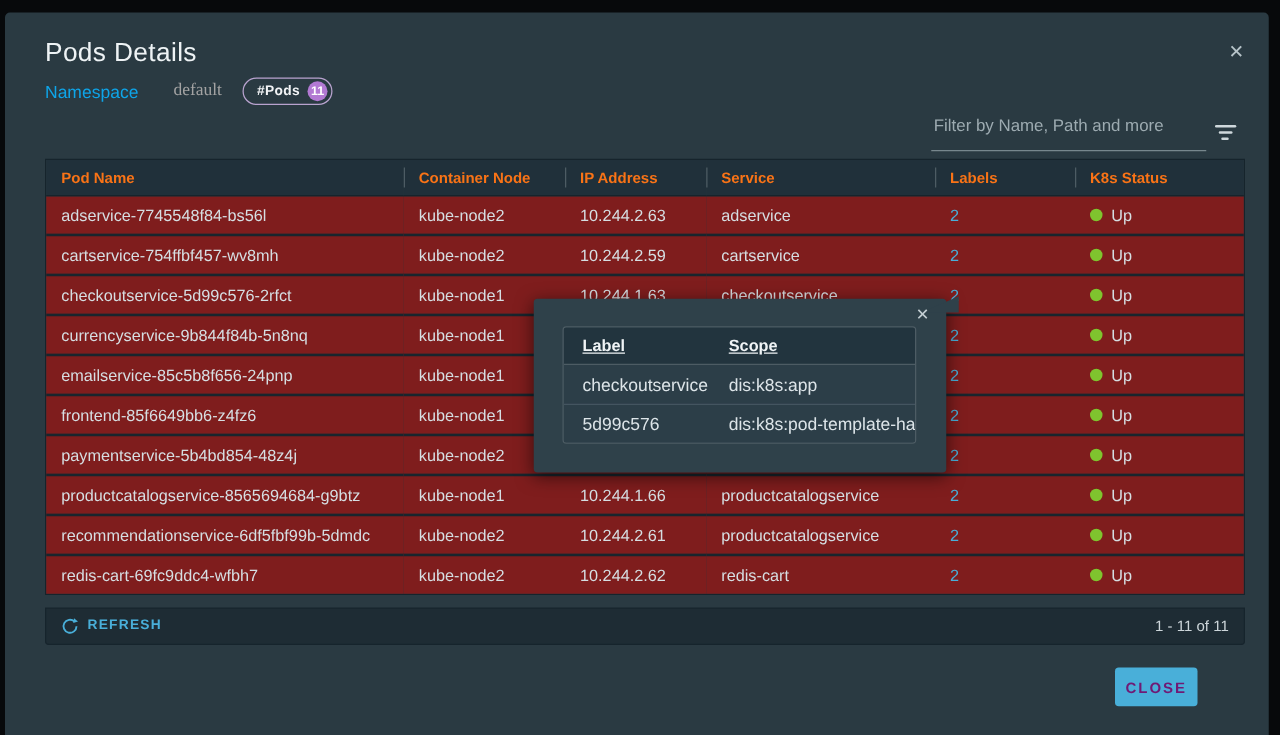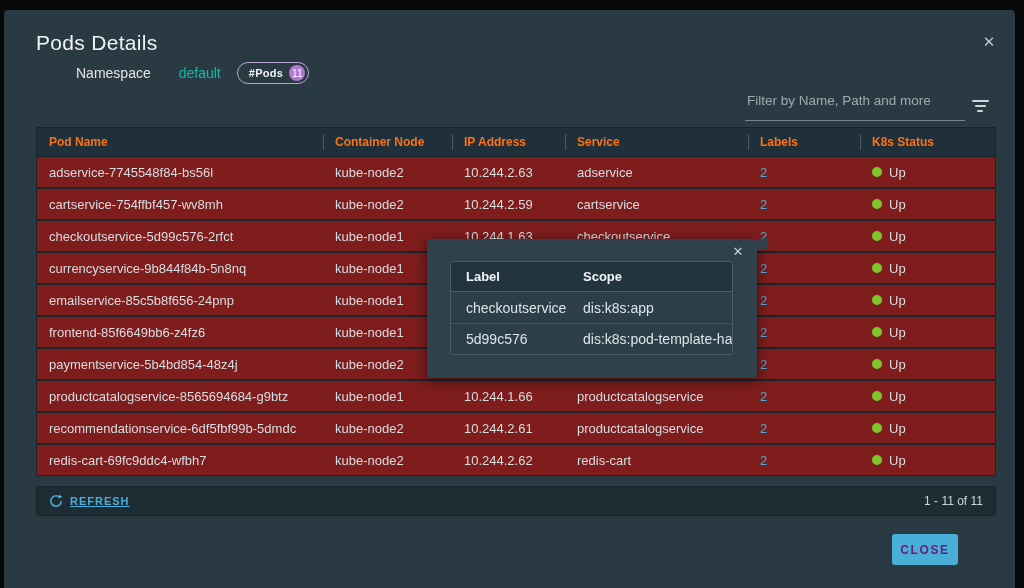--- a/index.html
+++ b/index.html
@@ -22,31 +22,31 @@
   }
   .modal-close {
     position:absolute; left:975px; top:22px; width:20px; height:20px;
     color:#b7c4c9; font-size:15px; line-height:20px; text-align:center;
     cursor:pointer; background:none; border:none; font-family:inherit;
   }
   .ns-row {
     position:absolute; left:32px; top:52px; height:22px;
     display:flex; align-items:center;
   }
-  .ns-label { font-size:14px; color:#e5e5e5;margin-left:40px; }
-  .ns-value { font-size:14px; color:#14b8a6; margin-left:28px; }
+  .ns-label { font-size:14px; color:#0ea5e9; }
+  .ns-value { font-size:14px; color:#a3a3a3; margin-left:28px;font-family:Liberation Serif, serif; }
   .badge {
     margin-left:16px; display:inline-flex; align-items:center;
     border:1px solid #b9a3cf; border-radius:12px;
     padding:2px 3px 2px 11px; height:22px; cursor:pointer; background:transparent;
   }
   .badge-label { font-size:11px; font-weight:bold; color:#f2f4f6; letter-spacing:0.3px; }
   .badge-circle {
     margin-left:6px; min-width:16px; height:16px; border-radius:8px;
-    background:#b279d3; color:#ffffff; font-size:10px; font-weight:normal;
+    background:#b279d3; color:#ffffff; font-size:10px; font-weight:bold;
     display:inline-flex; align-items:center; justify-content:center; padding:0 0;
   }
   
   .filter-wrap { position:absolute; left:741px; top:80px; width:220px; }
   .filter-input {
     width:100%; background:transparent; border:none; outline:none;
     border-bottom:1px solid #77878d; color:#e4ebee;
     font-size:13.5px; font-family:inherit; padding:3px 2px 12px 2px;
   }
   .filter-input::placeholder { color:#9dabb1; opacity:1; }
@@ -81,23 +81,23 @@
     display:inline-block; margin-right:7px; flex:0 0 auto;
   }
   
   .table-footer {
     position:absolute; left:32px; top:476px; width:960px; height:30px;
     background:#1e2c34; border:1px solid #16242c; border-radius:0 0 3px 3px;
     display:flex; align-items:center; justify-content:space-between;
     padding:0 12px;
   }
   .refresh-btn {
-    display:inline-flex; align-items:center; gap:7px;
+    display:inline-flex; gap:7px;
     background:none; border:none; cursor:pointer; font-family:inherit;
-    color:#49afd9; font-size:11px; font-weight:bold; letter-spacing:1px;text-decoration:underline;
+    color:#49afd9; font-size:11px; font-weight:bold; letter-spacing:1px;
   }
   .range-text { font-size:12px; color:#cdd6da; }
   
   .labels-popup {
     position:absolute; left:423px; top:229px; width:330px; height:139px;
     background:#2f414a; border-radius:3px;
     box-shadow:0 3px 14px rgba(0,0,0,0.55);
     z-index:10;
   }
   .popup-tail {
@@ -110,21 +110,21 @@
     cursor:pointer; background:none; border:none; font-family:inherit; z-index:2;
   }
   .popup-table {
     position:absolute; left:23px; top:22px; width:283px;
     border-collapse:separate; border-spacing:0; table-layout:fixed;
     border:1px solid #4d5c64; border-radius:3px; overflow:hidden;
   }
   .popup-table thead th {
     background:#22343e; height:30px; text-align:left;
     font-size:13px; font-weight:bold; color:#f0f4f6;
-    padding:0 0 0 15px; border-bottom:1px solid #4d5c64;
+    padding:0 0 0 15px; border-bottom:1px solid #4d5c64;text-decoration:underline;
   }
   .popup-table tbody td {
     background:#2c3e48; height:31px; color:#dde5e9; font-size:14px;
     padding:0 0 0 15px; white-space:nowrap;
   }
   .popup-table tbody tr + tr td { border-top:1px solid #445560; }
   
   .close-btn {
     position:absolute; left:888px; top:524px; width:66px; height:31px;
     background:#49afd9; color:#701a75; border:none; border-radius:3px;

